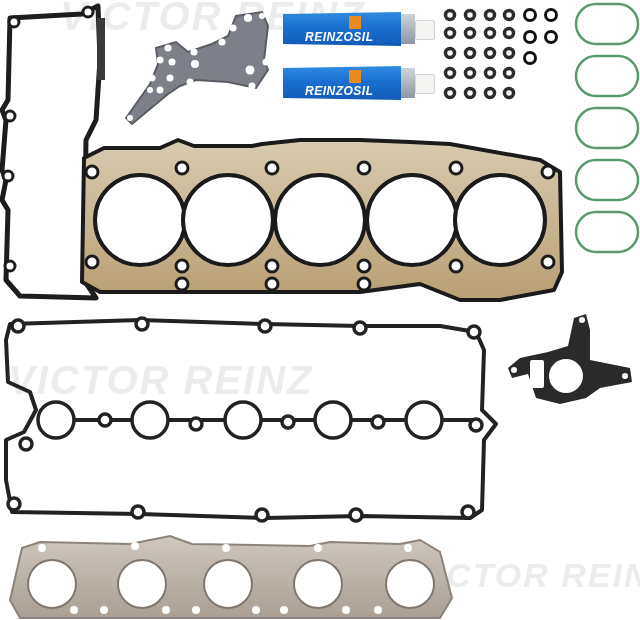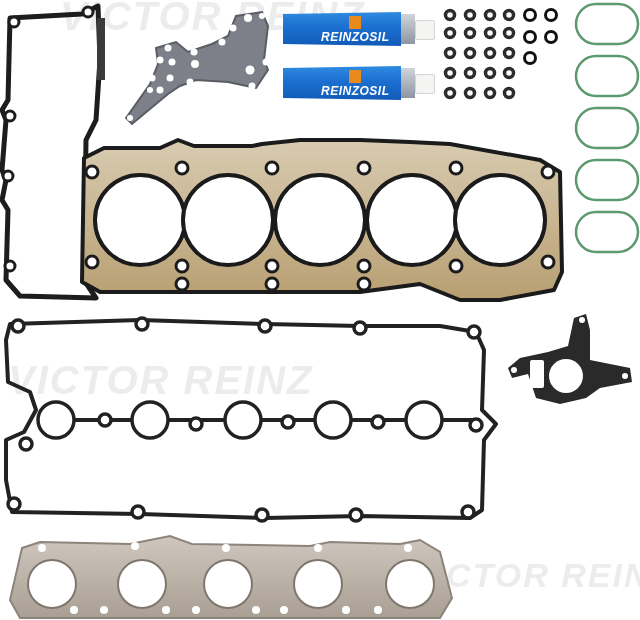--- a/index.html
+++ b/index.html
@@ -1,21 +1,21 @@
 <!DOCTYPE html>
 <html><head>
 <meta charset="utf-8">
 <style>
   html,body{margin:0;padding:0;background:#ffffff;}
   body{width:640px;height:620px;position:relative;overflow:hidden;font-family:"Liberation Sans",sans-serif;}
   .layer{position:absolute;left:0;top:0;}
   .wm{position:absolute;font-family:"Liberation Sans",sans-serif;font-weight:bold;font-style:italic;color:rgba(200,200,200,0.35);letter-spacing:2px;white-space:nowrap;}
   .tube{position:absolute;height:34px;}
   .tube .body{position:absolute;left:0;top:0;width:118px;height:34px;background:linear-gradient(180deg,#2f8be0 0%,#1b6fd0 45%,#125bb8 100%);border-radius:2px 0 0 2px;clip-path:polygon(0 6%,100% 0,100% 100%,0 94%);}
-  .tube .brand{position:absolute;left:38px;top:18px;color:#ffffff;font-weight:bold;font-style:italic;font-size:12px;letter-spacing:0.5px;}
+  .tube .brand{position:absolute;left:22px;top:18px;color:#ffffff;font-weight:bold;font-style:italic;font-size:12px;letter-spacing:0.5px;}
   .tube .label{position:absolute;left:66px;top:4px;width:12px;height:13px;background:#e88a1c;}
   .tube .crimp{position:absolute;left:118px;top:2px;width:14px;height:30px;background:linear-gradient(180deg,#cfd4db,#8d96a3);}
   .tube .cap{position:absolute;left:132px;top:8px;width:18px;height:18px;background:#f4f4f2;border:1px solid #d5d5d5;border-radius:2px;}
 </style>
 </head>
 <body>
 
 <div class="wm" style="left:60px;top:-6px;font-size:40px;">VICTOR REINZ</div>
 <div class="wm" style="left:8px;top:358px;font-size:40px;">VICTOR REINZ</div>
 <div class="wm" style="left:410px;top:556px;font-size:34px;">VICTOR REINZ</div>

